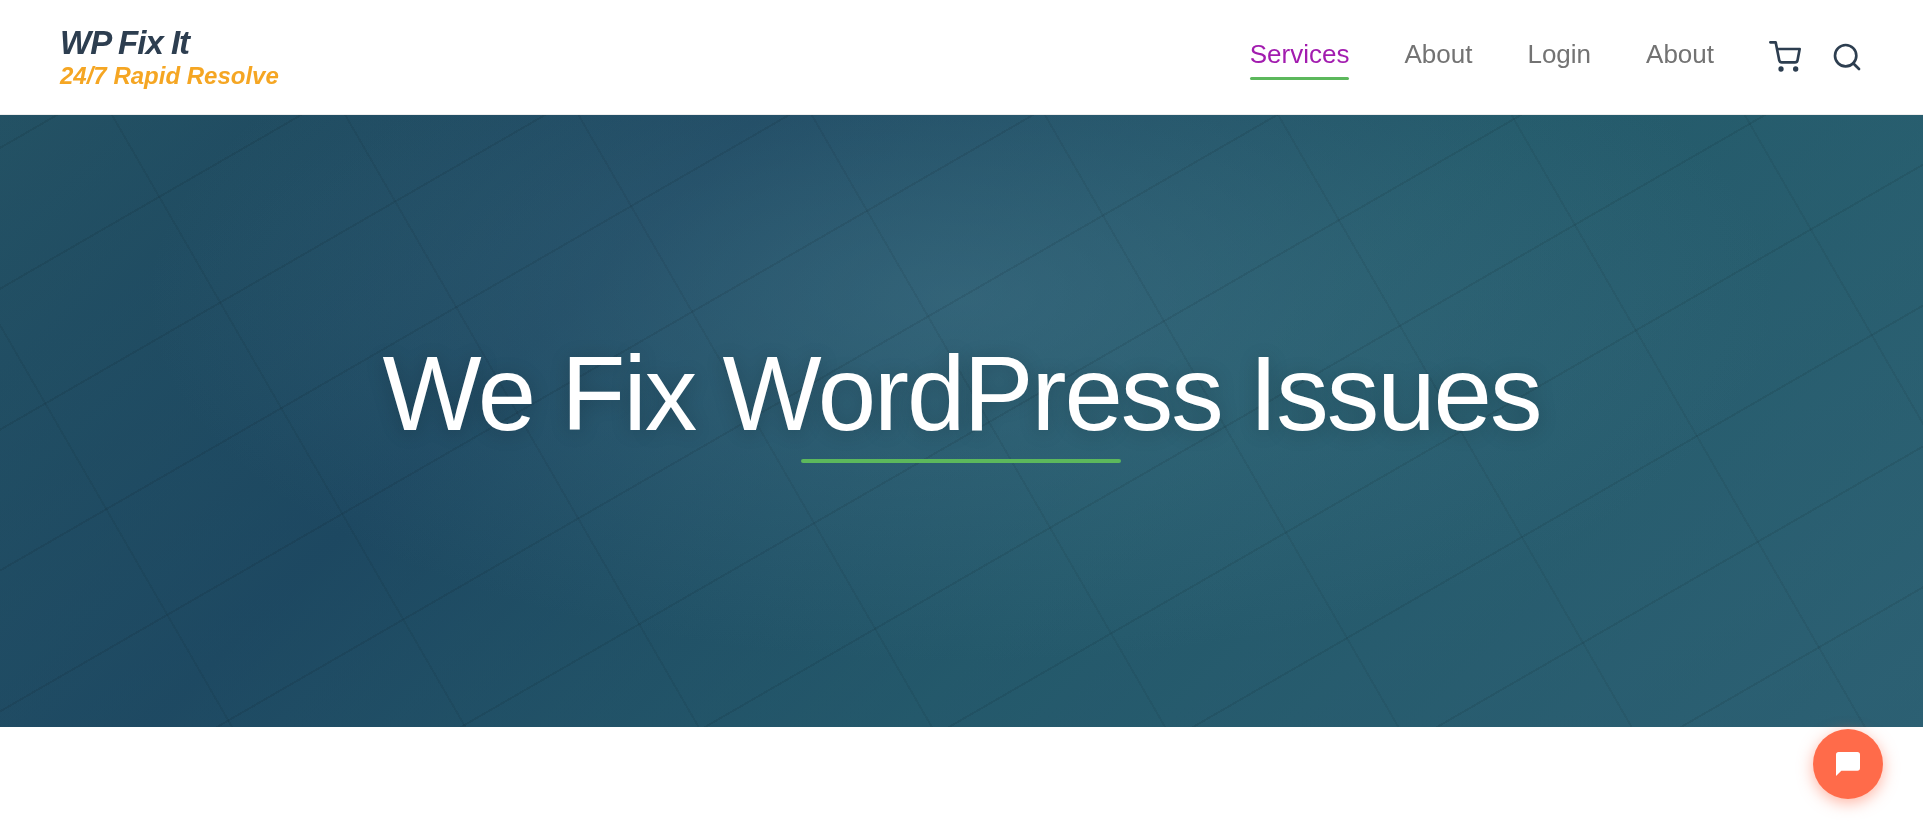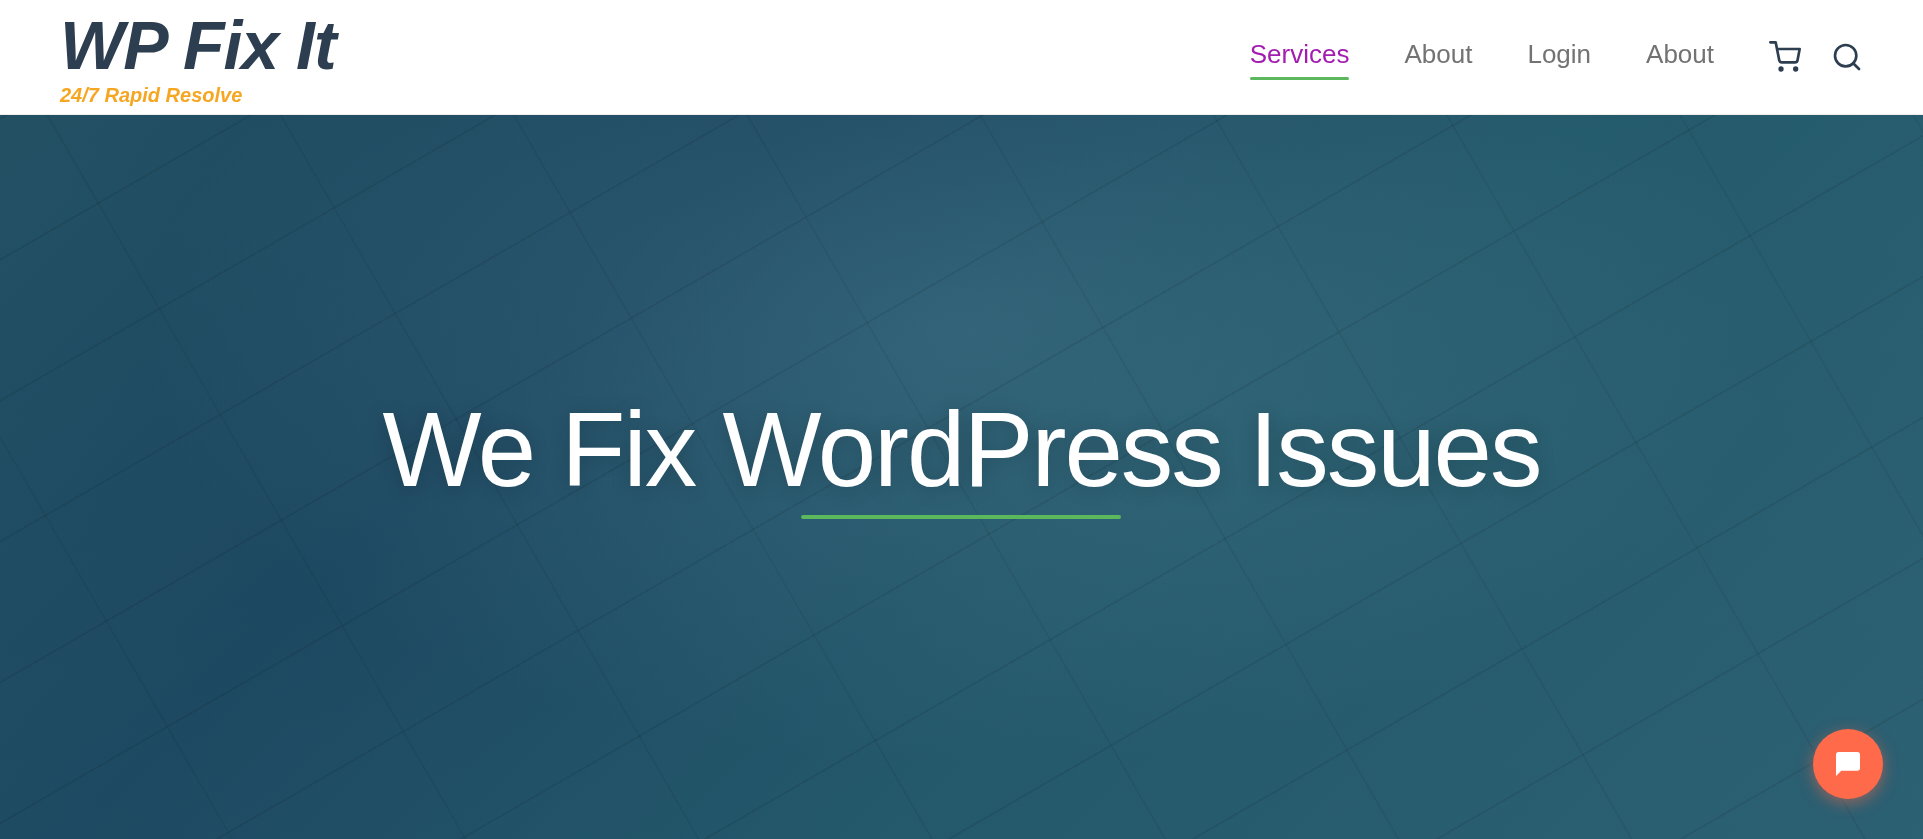--- a/index.html
+++ b/index.html
@@ -25,29 +25,29 @@
       border-bottom: 1px solid #eee;
     }
 
     .logo-area {
       display: flex;
       flex-direction: column;
       line-height: 1.1;
     }
 
     .logo-main {
-      font-size: 68px;
+      font-size: 33px;
       font-weight: 900;
       color: #2d3e50;
       font-style: italic;
       letter-spacing: -1px;
     }
 
     .logo-tagline {
-      font-size: 20px;
+      font-size: 24px;
       color: #f5a623;
       font-style: italic;
       font-weight: 600;
       margin-top: 2px;
     }
 
     .nav {
       display: flex;
       align-items: center;
       gap: 55px;
@@ -91,21 +91,21 @@
       color: #2d3e50;
       font-size: 30px;
       display: flex;
       align-items: center;
     }
 
     
     .hero {
       position: relative;
       width: 100%;
-      height: 724px;
+      height: 612px;
       overflow: hidden;
       display: flex;
       align-items: center;
       justify-content: center;
     }
 
     .hero-bg {
       position: absolute;
       inset: 0;
       background: linear-gradient(135deg, #2a5f73 0%, #1e4d6b 30%, #2a6b7c 60%, #3a7a8c 100%);

